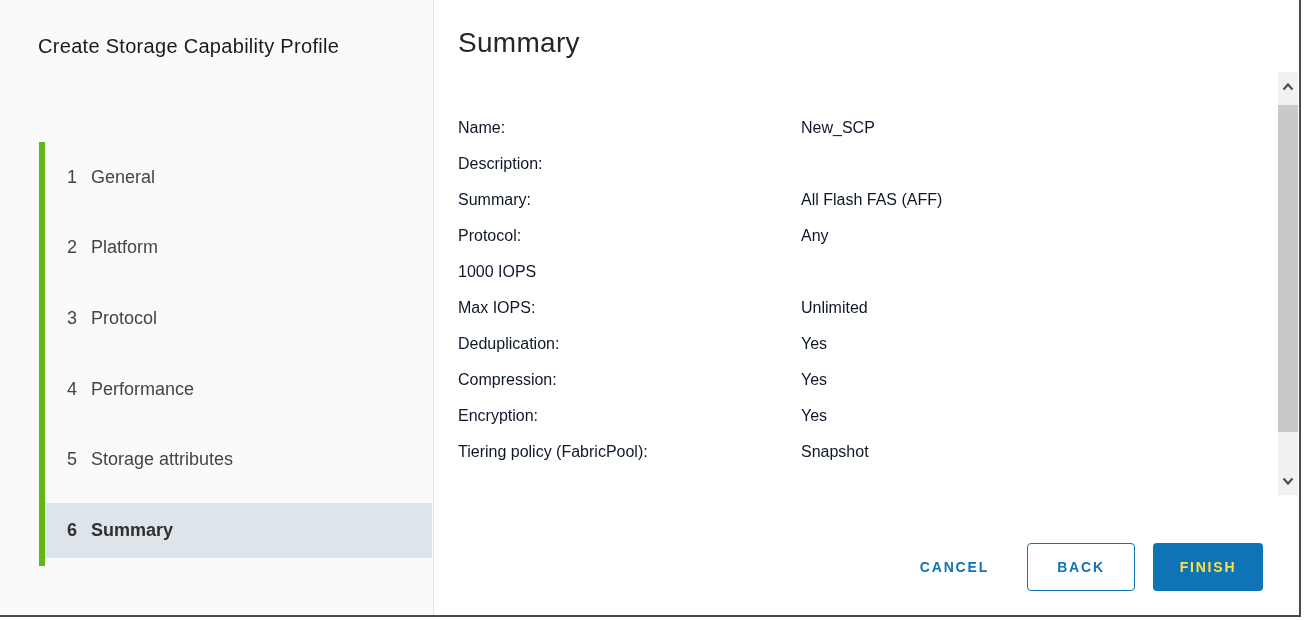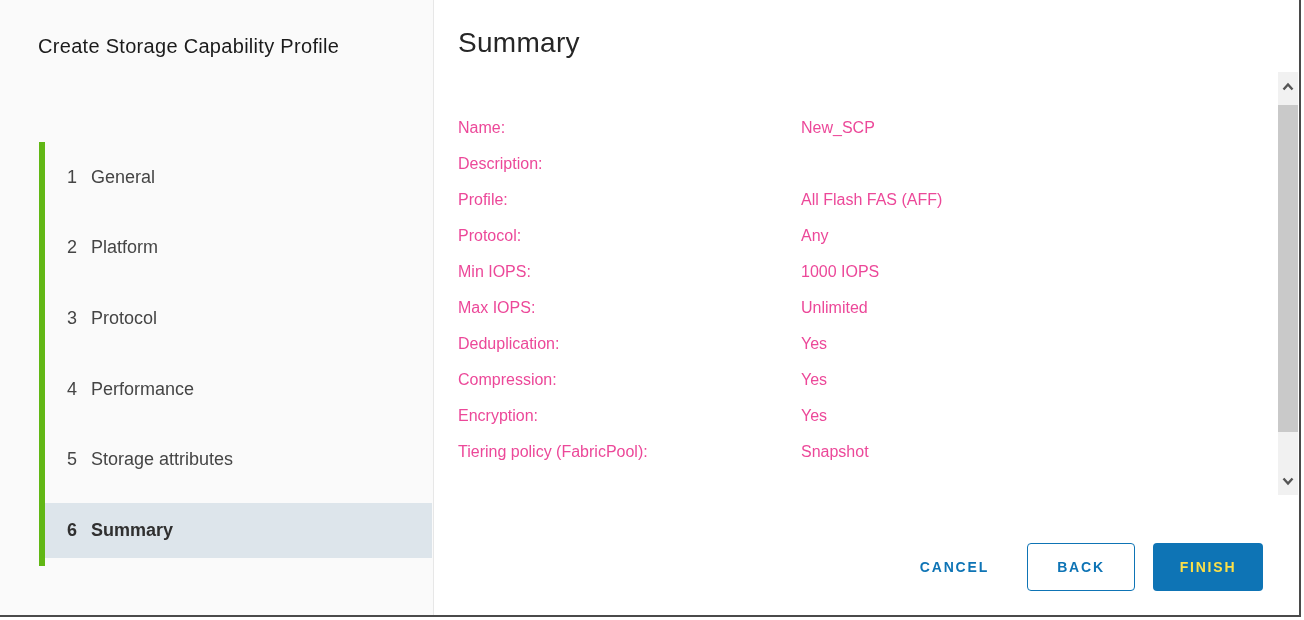--- a/index.html
+++ b/index.html
@@ -24,21 +24,21 @@
   .step-num { display:inline-block; width:15px; margin-right:9px; }
 
   
   .content { position:absolute; left:435px; top:0; width:864px; height:615px;
              background:#ffffff; }
   .panel-title { position:absolute; left:23px; top:27px; font-size:28px;
                  font-weight:300; color:#262626; letter-spacing:0.3px; }
   .fields-viewport { position:absolute; left:23px; top:110px; width:700px;
                      height:382px; overflow:hidden; }
   .frow { height:36px; display:flex; align-items:center; font-size:16px;
-          color:#ec4899; }
+          color:#0f172a; }
   .flabel { width:343px; flex:none; }
   .fvalue { flex:1; }
 
   
   .scrollbar { position:absolute; left:843px; top:72px; width:20px; height:423px;
                background:#f1f1f1; display:flex; flex-direction:column; }
   .sb-btn { height:28px; flex:none; display:flex; align-items:center;
             justify-content:center; cursor:pointer; }
   .sb-track { flex:1; position:relative; }
   .sb-thumb { position:absolute; left:0; top:5px; width:100%; height:327px;
@@ -112,31 +112,30 @@
   <div class="frow">
     <span class="flabel">Name:</span>
     <span class="fvalue">New_SCP</span>
   </div>
 
   <div class="frow">
     <span class="flabel">Description:</span>
   </div>
 
   <div class="frow">
-    <span class="flabel">Profile:</span>
+    <span class="flabel">Summary:</span>
     <span class="fvalue">All Flash FAS (AFF)</span>
   </div>
 
   <div class="frow">
     <span class="flabel">Protocol:</span>
     <span class="fvalue">Any</span>
   </div>
 
   <div class="frow">
-    <span class="flabel">Min IOPS:</span>
     <span class="fvalue">1000 IOPS</span>
   </div>
 
   <div class="frow">
     <span class="flabel">Max IOPS:</span>
     <span class="fvalue">Unlimited</span>
   </div>
 
 
   <div class="frow">

